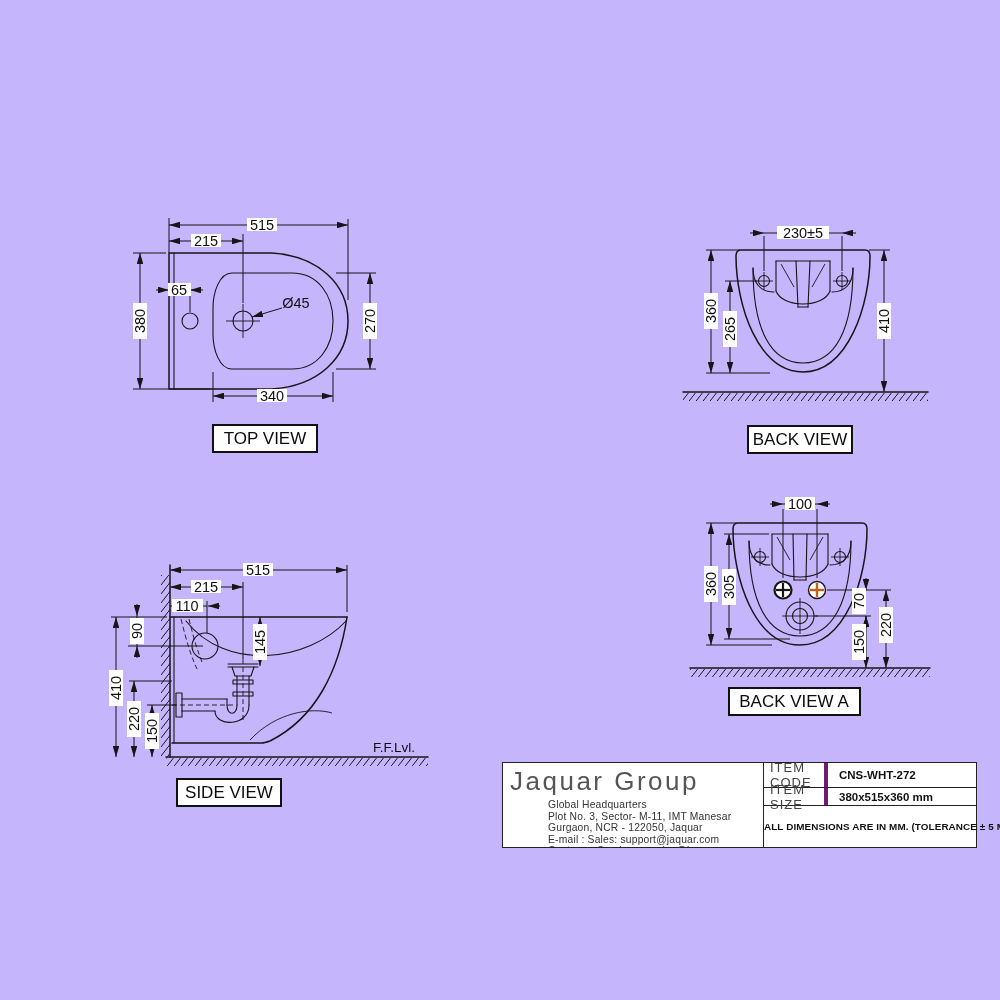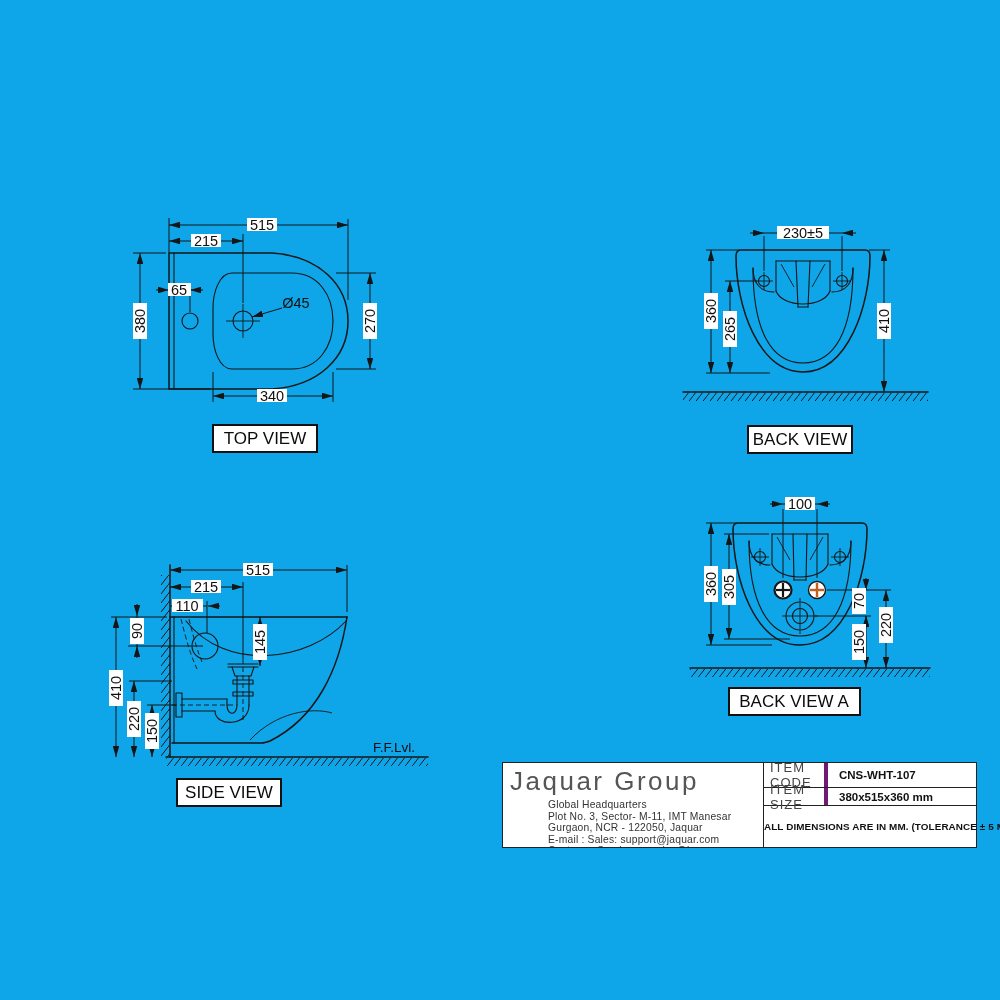--- a/index.html
+++ b/index.html
@@ -1,16 +1,16 @@
 <!DOCTYPE html>
 <html><head>
 <meta charset="utf-8">
 <style>
   html,body{margin:0;padding:0;background:#fff;}
-  #sheet{position:relative;width:1000px;height:1000px;background:#0ea5e9;overflow:hidden;
+  #sheet{position:relative;width:1000px;height:1000px;background:#c4b5fd;overflow:hidden;
          font-family:"Liberation Sans",sans-serif;}
   svg{position:absolute;left:0;top:0;}
   .ol{fill:none;stroke:#161616;stroke-width:1.5;stroke-linejoin:round;stroke-linecap:round;}
   .tl{fill:none;stroke:#161616;stroke-width:1.1;stroke-linejoin:round;stroke-linecap:round;}
   .thin{fill:none;stroke:#161616;stroke-width:.9;}
   .dim{fill:none;stroke:#161616;stroke-width:1;}
   .dsh{fill:none;stroke:#161616;stroke-width:.9;stroke-dasharray:5 3;}
   .wb{fill:#fff;}
   text.dt{font:14.5px "Liberation Sans",sans-serif;fill:#101010;text-anchor:middle;}
   text.vl{font:17px "Liberation Sans",sans-serif;fill:#0c0c0c;text-anchor:middle;}
@@ -367,21 +367,21 @@
       <div class="compname">Jaquar Group</div>
       <div class="addr">Global Headquarters</div>
       <div class="addr">Plot No. 3, Sector- M-11, IMT Manesar</div>
       <div class="addr">Gurgaon, NCR - 122050, Jaquar</div>
       <div class="addr">E-mail : Sales: support@jaquar.com</div>
       <div class="addr">Customer Service : service@jaquar.com</div>
     </div>
     <div class="tablecell">
       <div class="trow r1">
         <div class="tlabel">ITEM CODE</div>
-        <div class="tvalue">CNS-WHT-107</div>
+        <div class="tvalue">CNS-WHT-272</div>
       </div>
       <div class="trow r3">
         <div class="tlabel">ITEM SIZE</div>
         <div class="tvalue">380x515x360 mm</div>
       </div>
       <div class="trow r4">
         <div class="tnote">ALL DIMENSIONS ARE IN MM. (TOLERANCE ± 5 MM)</div>
       </div>
     </div>
   </div>

